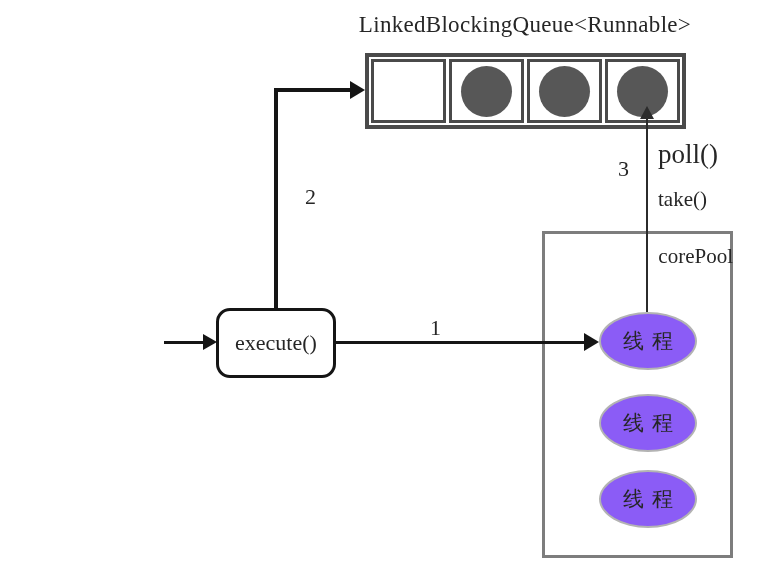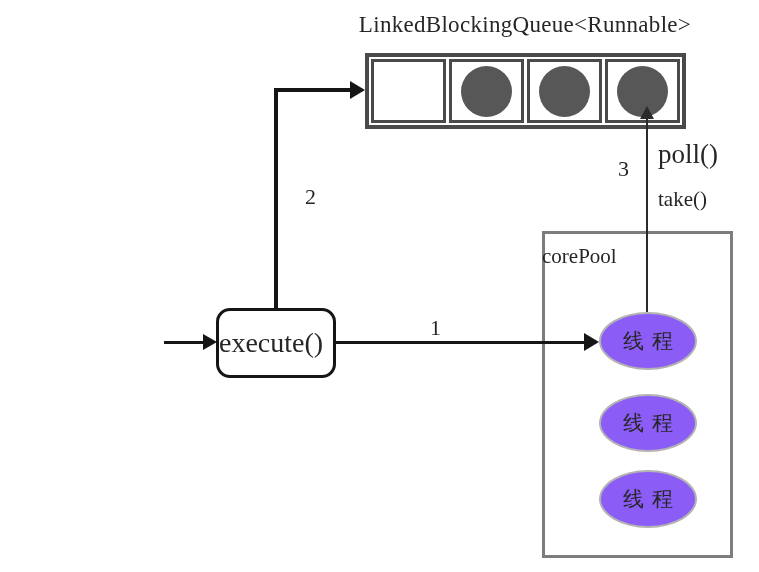--- a/index.html
+++ b/index.html
@@ -23,27 +23,27 @@
   .task-dot{width:51px;height:51px;border-radius:50%;
     background:var(--task-fill,#575757);}
 
   
   .main-ellipse{left:28px;top:316px;width:136px;height:55px;
     border:3px solid #151515;border-radius:50%;
     display:flex;align-items:center;justify-content:center;
     font-size:21px;letter-spacing:6px;padding-left:6px;background:#fff;}
   .execute-box{left:216px;top:308px;width:120px;height:70px;
     border:3px solid #151515;border-radius:14px;
-    display:flex;align-items:center;justify-content:flex-start;
-    font-size:28px;background:#fff;z-index:3;}
+    display:flex;align-items:center;justify-content:center;
+    font-size:22px;background:#fff;z-index:3;}
 
   
   .pool-box{left:542px;top:231px;width:191px;height:327px;
     border:3px solid var(--pool-border,#7d7d7d);background:#fff;}
-  .pool-title{left:542px;top:244px;width:191px;text-align:left;font-size:21px;}
+  .pool-title{left:542px;top:244px;width:191px;text-align:right;font-size:21px;}
   .thread-ellipse{width:98px;height:58px;border:2px solid var(--thread-border,#b3b3b3);
     border-radius:50%;display:flex;align-items:center;justify-content:center;
     font-size:21px;letter-spacing:8px;padding-left:8px;background:#8b5cf6;z-index:2;text-align:right;}
   .te1{left:599px;top:312px;}
   .te2{left:599px;top:394px;}
   .te3{left:599px;top:470px;}
 
   
   .line{background:#151515;z-index:2;}
   .edge-main-exec{left:164px;top:341px;width:40px;height:3px;}

